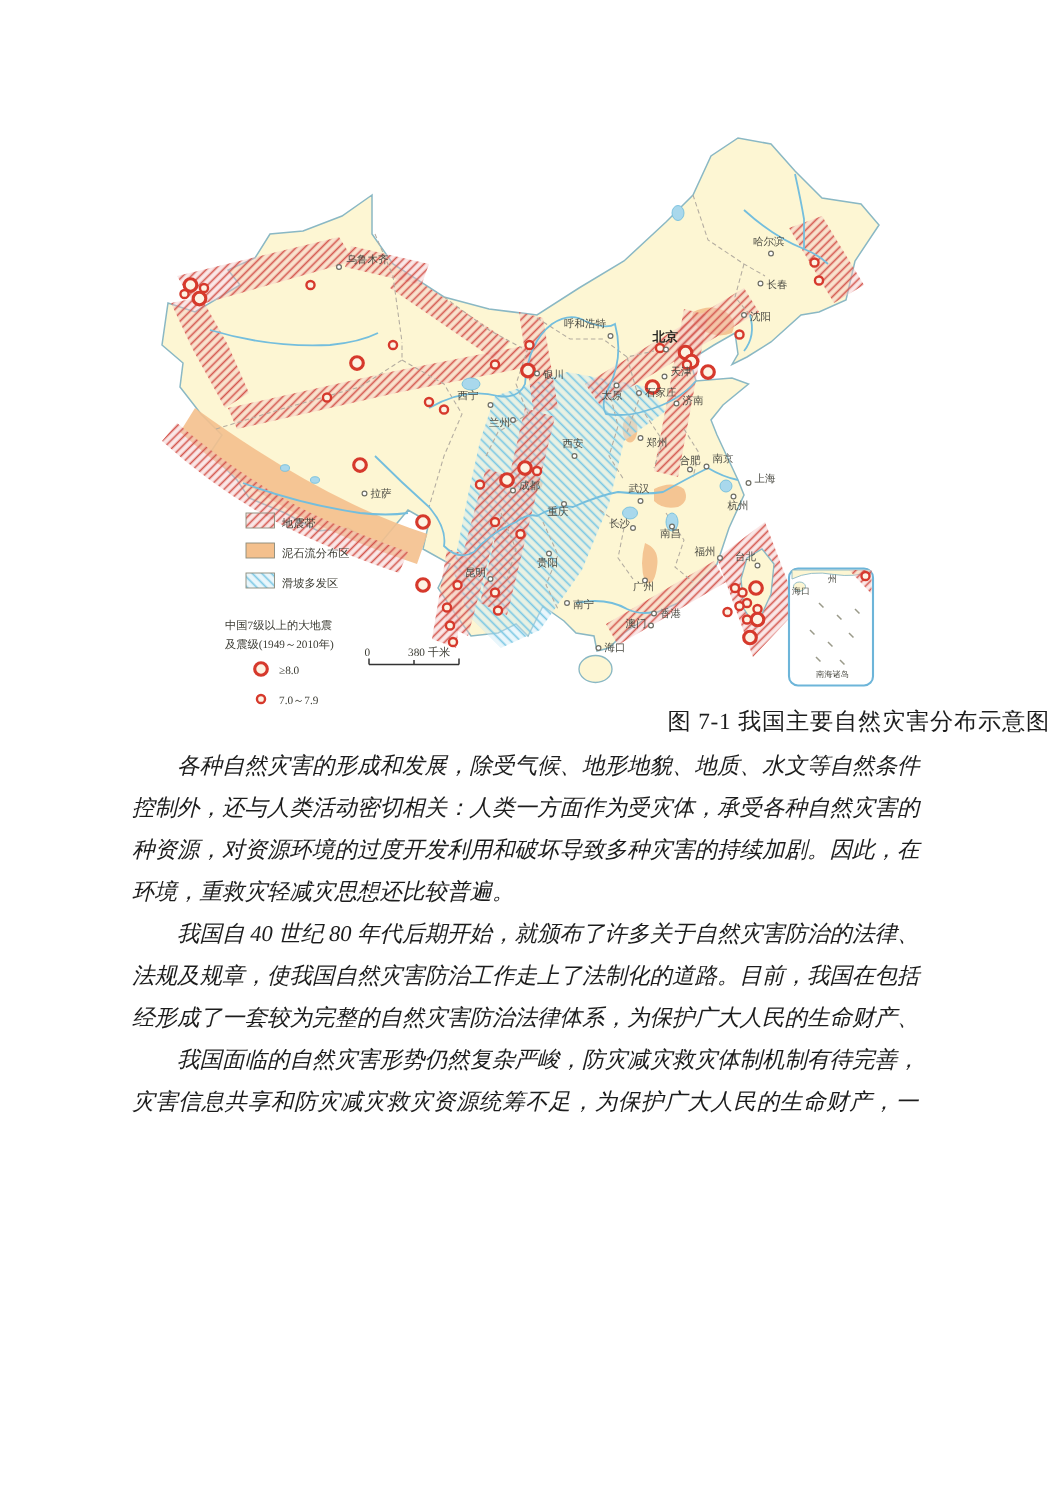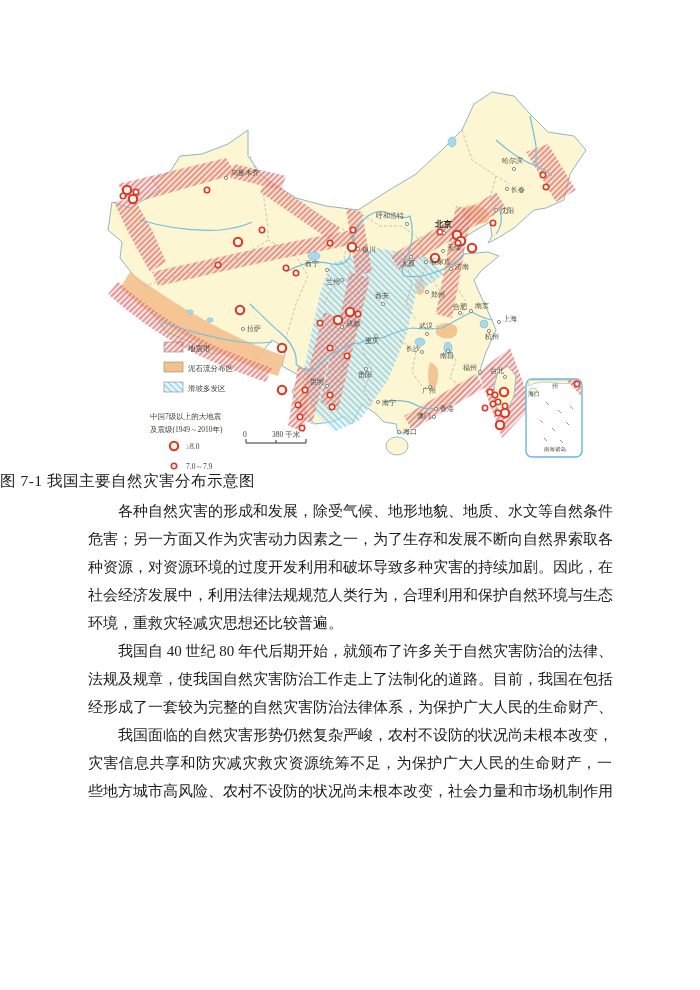--- a/index.html
+++ b/index.html
@@ -4,23 +4,23 @@
 <style>
   html,body{margin:0;padding:0;background:#ffffff;}
   .page{position:relative;width:700px;height:990px;background:#fff;overflow:hidden;
         font-family:"Liberation Serif","DejaVu Serif",serif;color:#1c1c1c;}
   .map-wrap{position:absolute;left:100px;top:80px;width:500px;height:390px;}
   svg{display:block;}
   .citylabel{font-family:"Liberation Serif","DejaVu Serif",serif;font-size:7px;fill:#4a4a42;}
   .citylabel.bold{font-size:8.5px;font-weight:bold;fill:#2a2a24;}
   .legtext{font-family:"Liberation Serif","DejaVu Serif",serif;font-size:7.5px;fill:#3c3c34;}
   .insettext{font-family:"Liberation Serif","DejaVu Serif",serif;fill:#4a4a42;}
-  .caption{position:absolute;left:0;top:471px;width:700px;text-align:left;
+  .caption{position:absolute;left:0;top:471px;width:700px;text-align:right;
            font-size:15.5px;letter-spacing:.5px;}
-  .textblock{position:absolute;left:88px;top:497px;width:524px;font-size:15px;}
+  .textblock{position:absolute;left:88px;top:497px;width:524px;font-size:15px;font-style:italic;}
   .para-line{height:28px;line-height:28px;text-align:justify;text-align-last:justify;
              white-space:nowrap;overflow:visible;}
   .para-line.end{text-align-last:left;}
 </style>
 </head>
 <body>
 
 <div class="page">
 
   <div class="map-wrap">
@@ -286,25 +286,23 @@
           <text x="428" y="316" class="insettext" font-size="6">海口</text>
           <text x="444" y="371" class="insettext" font-size="5.5">南海诸岛</text>
         </g>
     </svg>
   </div>
 
   <div class="caption">图 7-1 我国主要自然灾害分布示意图</div>
 
   <div class="textblock" id="text-block">
       <div class="para-line">　　各种自然灾害的形成和发展，除受气候、地形地貌、地质、水文等自然条件</div>
-      <div class="para-line">危害；另一方面又作为灾害动力因素之一，为了生存和发展不断向自然界索取各</div>
+      <div class="para-line">控制外，还与人类活动密切相关：人类一方面作为受灾体，承受各种自然灾害的</div>
       <div class="para-line">种资源，对资源环境的过度开发利用和破坏导致多种灾害的持续加剧。因此，在</div>
-      <div class="para-line">社会经济发展中，利用法律法规规范人类行为，合理利用和保护自然环境与生态</div>
       <div class="para-line end">环境，重救灾轻减灾思想还比较普遍。</div>
       <div class="para-line">　　我国自 40 世纪 80 年代后期开始，就颁布了许多关于自然灾害防治的法律、</div>
       <div class="para-line">法规及规章，使我国自然灾害防治工作走上了法制化的道路。目前，我国在包括</div>
       <div class="para-line">经形成了一套较为完整的自然灾害防治法律体系，为保护广大人民的生命财产、</div>
-      <div class="para-line">　　我国面临的自然灾害形势仍然复杂严峻，农村不设防的状况尚未根本改变，</div>
+      <div class="para-line">　　我国面临的自然灾害形势仍然复杂严峻，防灾减灾救灾体制机制有待完善，</div>
       <div class="para-line">灾害信息共享和防灾减灾救灾资源统筹不足，为保护广大人民的生命财产，一</div>
-      <div class="para-line">些地方城市高风险、农村不设防的状况尚未根本改变，社会力量和市场机制作用</div>
     </div>
 
 </div>
 
 </body></html>

